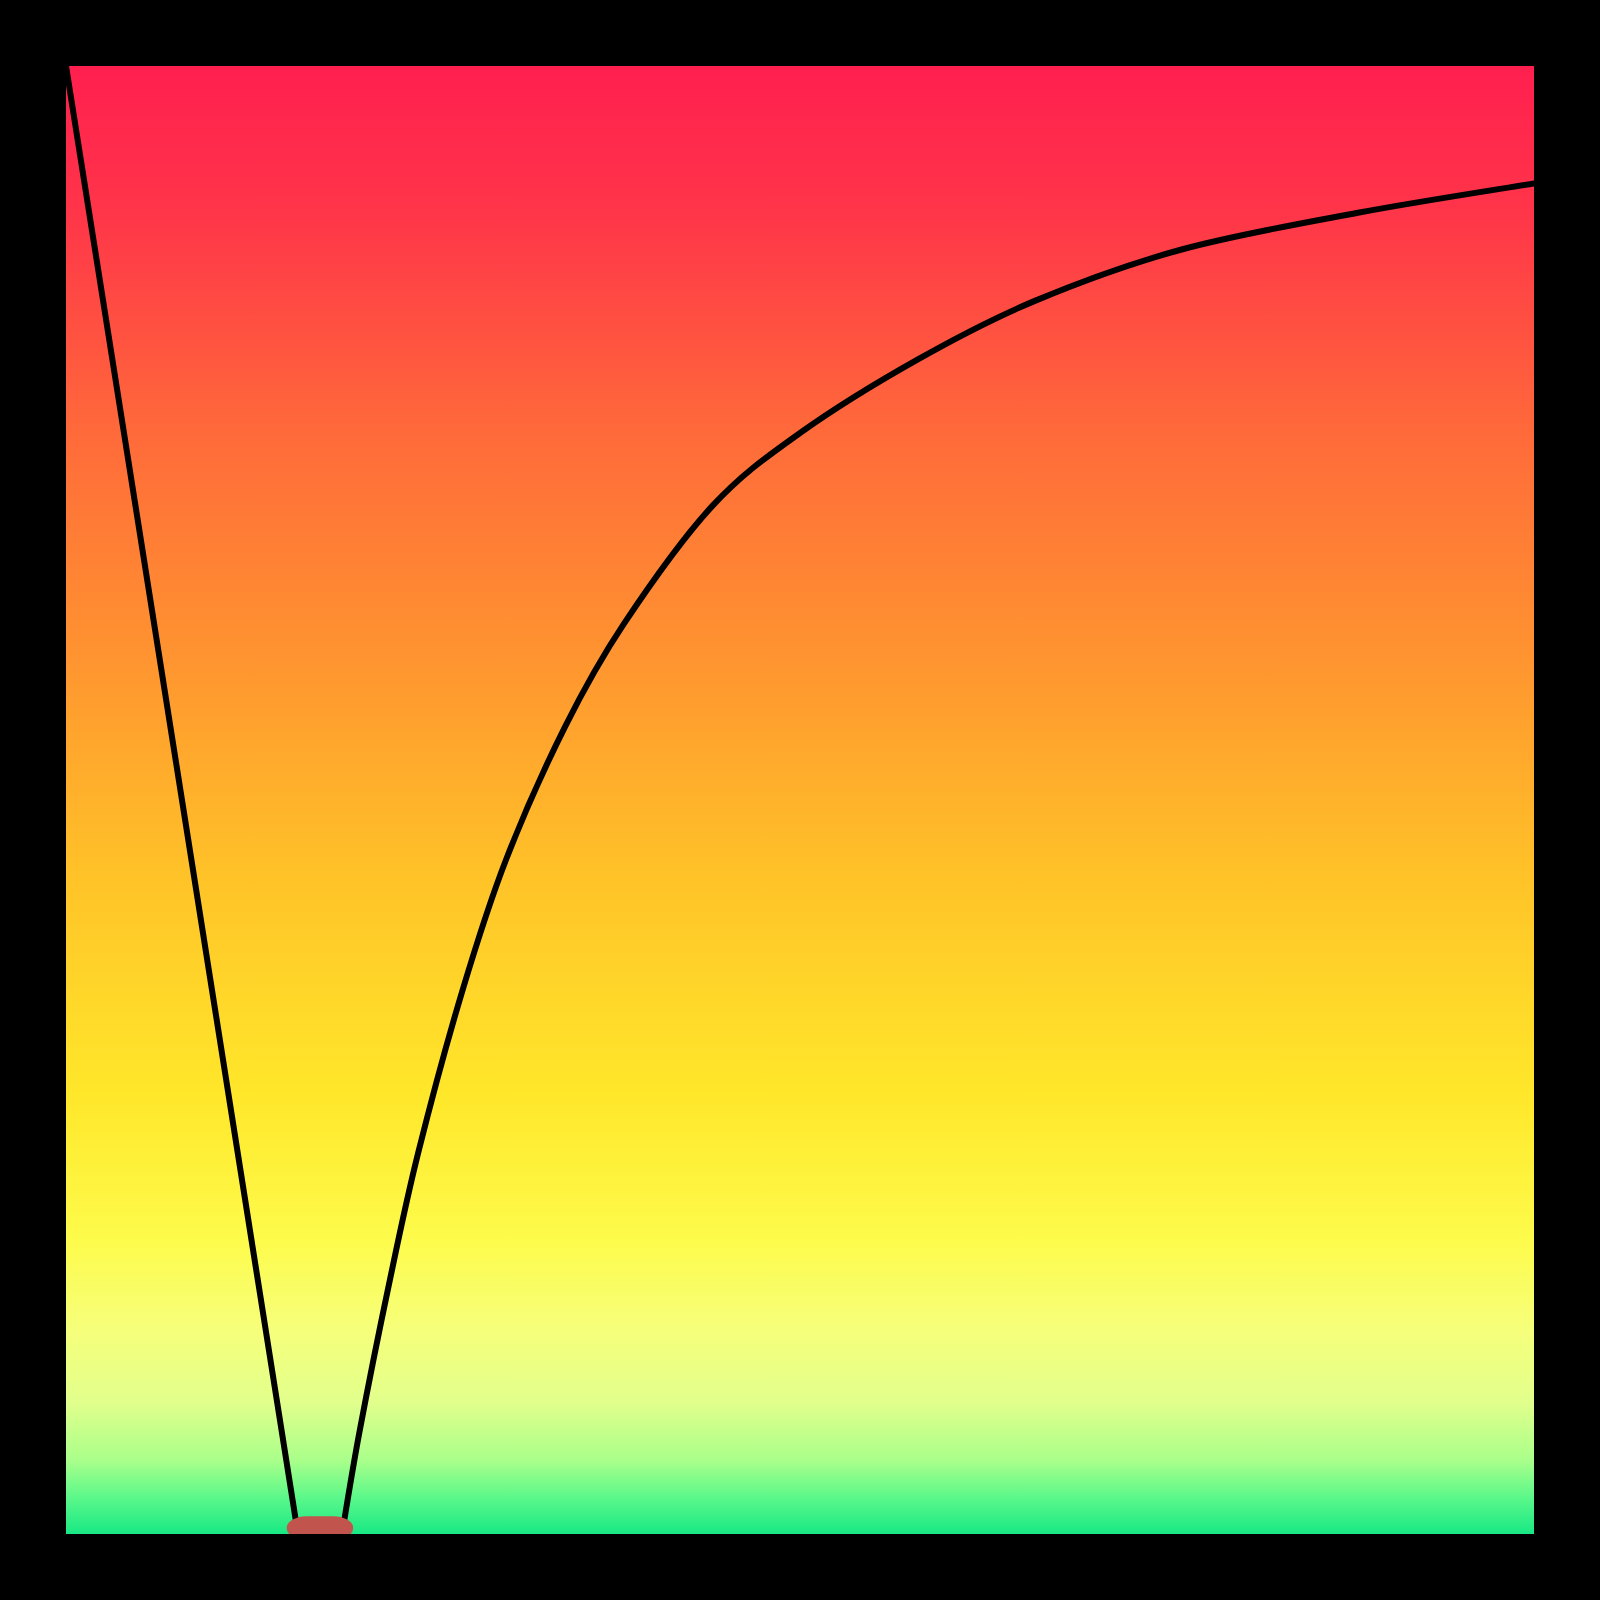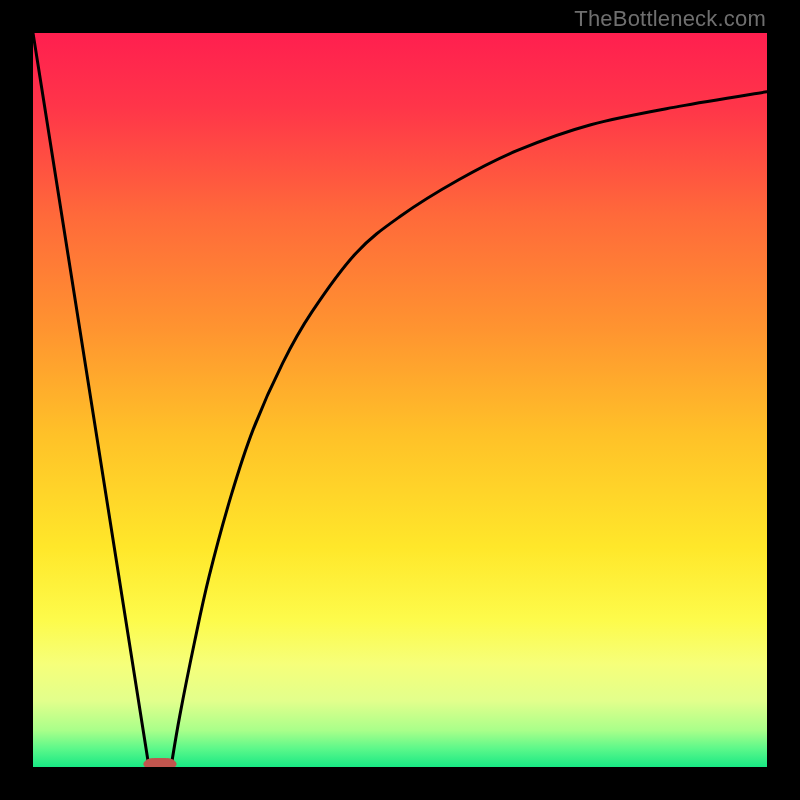--- a/index.html
+++ b/index.html
@@ -35,21 +35,20 @@
     font-weight: 500;
     user-select: none;
   }
   svg { display: block; }
 </style>
 </head>
 <body>
 
 <div class="frame">
 
-  <div class="watermark">TheBottleneck.com</div>
 
   <div class="plot">
     <svg id="chart-svg" width="734" height="734" viewBox="0 0 734 734">
       <defs>
         <linearGradient id="bg-grad" x1="0" y1="0" x2="0" y2="1">
             <stop offset="0%" stop-color="#ff1f4f"></stop>
             <stop offset="10%" stop-color="#ff3549"></stop>
             <stop offset="25%" stop-color="#ff6a3a"></stop>
             <stop offset="40%" stop-color="#ff9330"></stop>
             <stop offset="55.00000000000001%" stop-color="#ffc228"></stop>

